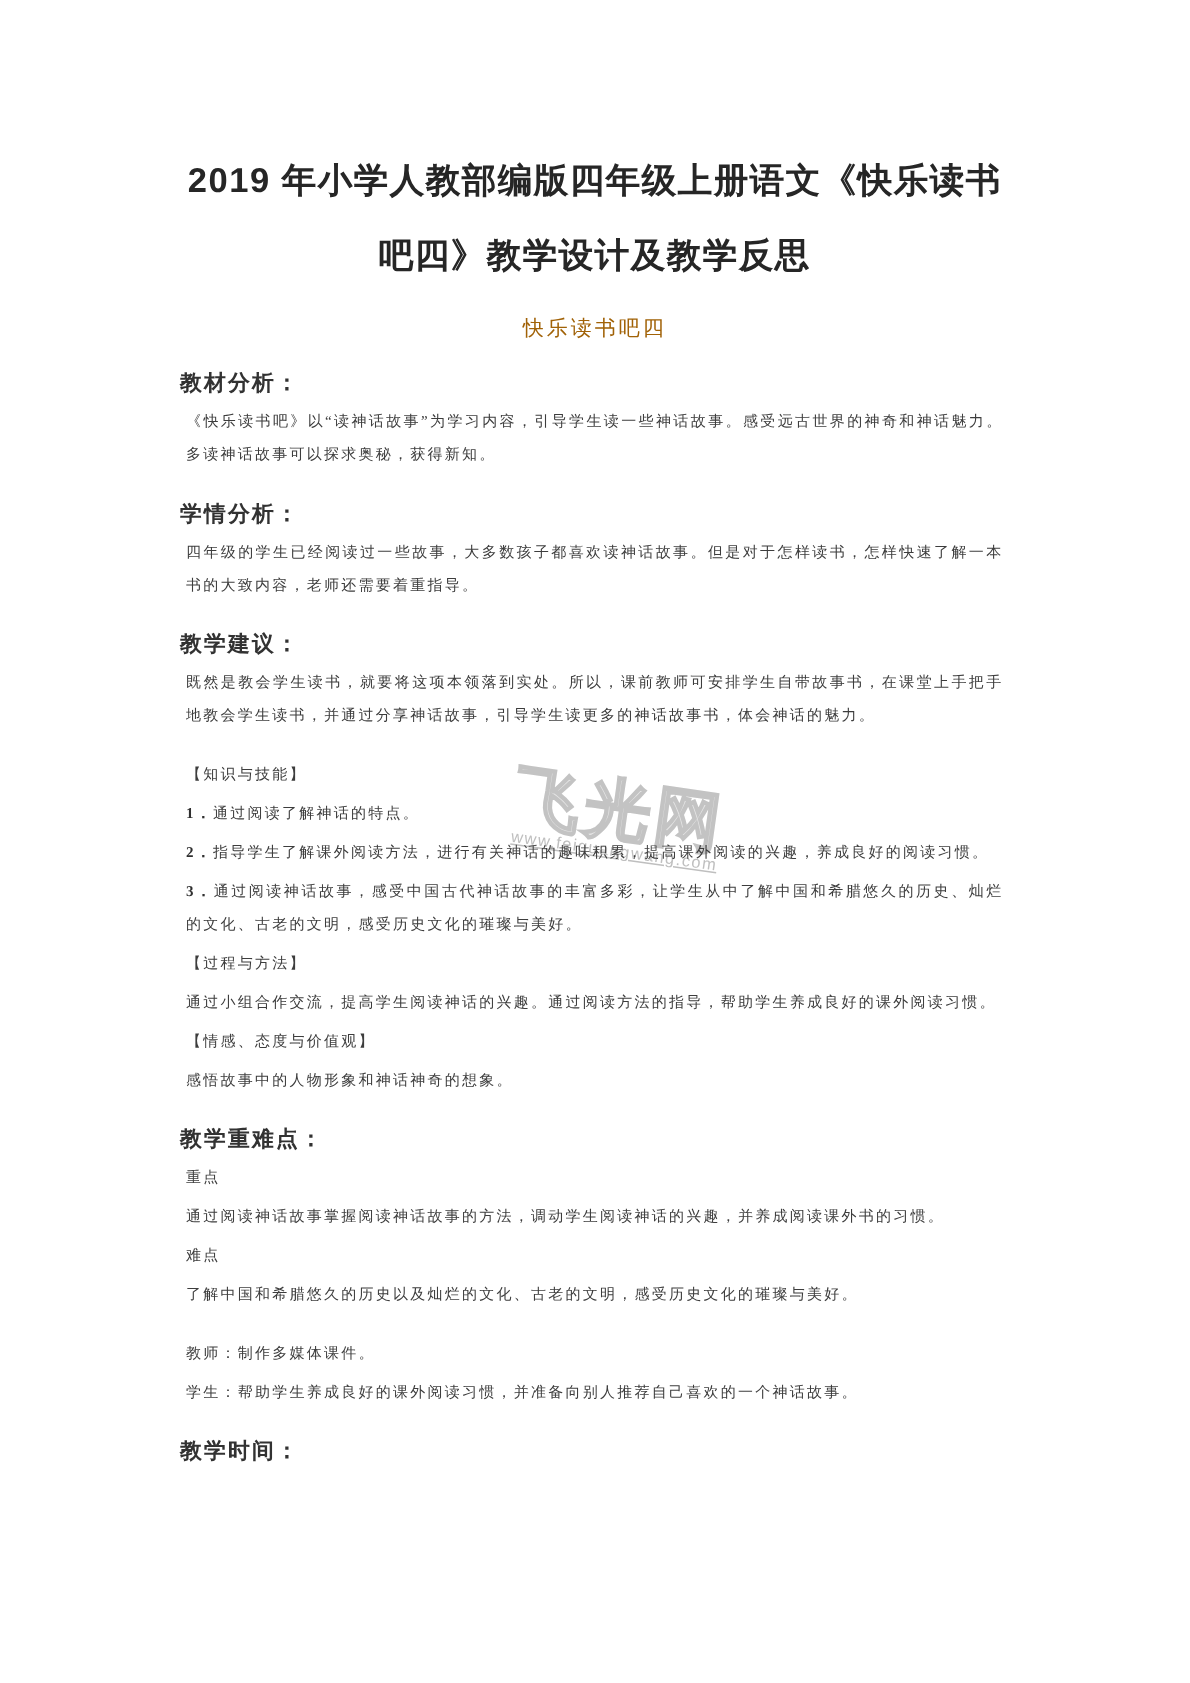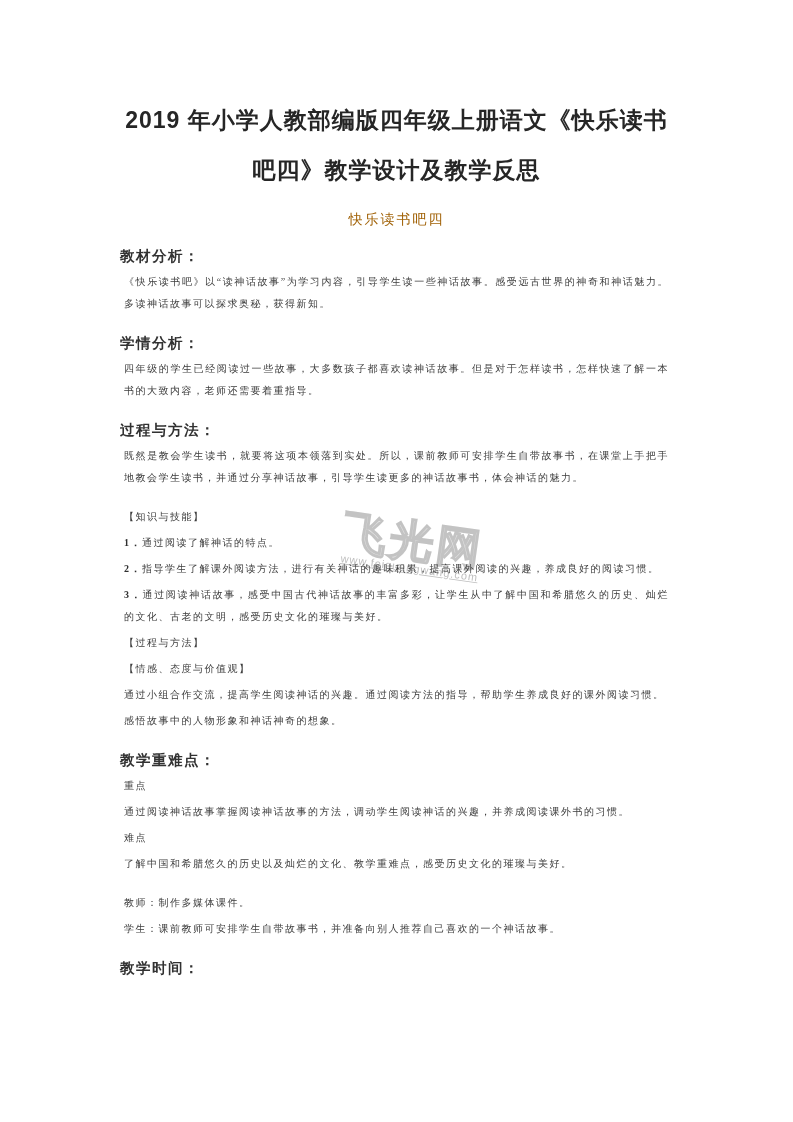--- a/index.html
+++ b/index.html
@@ -105,46 +105,46 @@
       <h2 class="section-heading">教材分析：</h2>
       <p class="body-line">《快乐读书吧》以“读神话故事”为学习内容，引导学生读一些神话故事。感受远古世界的神奇和神话魅力。多读神话故事可以探求奥秘，获得新知。</p>
     </div>
 
     <div class="section">
       <h2 class="section-heading">学情分析：</h2>
       <p class="body-line">四年级的学生已经阅读过一些故事，大多数孩子都喜欢读神话故事。但是对于怎样读书，怎样快速了解一本书的大致内容，老师还需要着重指导。</p>
     </div>
 
     <div class="section">
-      <h2 class="section-heading">过程与方法：</h2>
+      <h2 class="section-heading">教学建议：</h2>
       <p class="body-line">既然是教会学生读书，就要将这项本领落到实处。所以，课前教师可安排学生自带故事书，在课堂上手把手地教会学生读书，并通过分享神话故事，引导学生读更多的神话故事书，体会神话的魅力。</p>
     </div>
 
     <div class="section">
       <p class="body-line">【知识与技能】</p>
       <p class="body-line"><b class="num">1．</b><span>通过阅读了解神话的特点。</span></p>
       <p class="body-line"><b class="num">2．</b><span>指导学生了解课外阅读方法，进行有关神话的趣味积累，提高课外阅读的兴趣，养成良好的阅读习惯。</span></p>
       <p class="body-line"><b class="num">3．</b><span>通过阅读神话故事，感受中国古代神话故事的丰富多彩，让学生从中了解中国和希腊悠久的历史、灿烂的文化、古老的文明，感受历史文化的璀璨与美好。</span></p>
       <p class="body-line">【过程与方法】</p>
+      <p class="body-line">通过小组合作交流，提高学生阅读神话的兴趣。通过阅读方法的指导，帮助学生养成良好的课外阅读习惯。</p>
       <p class="body-line">【情感、态度与价值观】</p>
-      <p class="body-line">通过小组合作交流，提高学生阅读神话的兴趣。通过阅读方法的指导，帮助学生养成良好的课外阅读习惯。</p>
       <p class="body-line">感悟故事中的人物形象和神话神奇的想象。</p>
     </div>
 
     <div class="section">
       <h2 class="section-heading">教学重难点：</h2>
       <p class="body-line">重点</p>
       <p class="body-line">通过阅读神话故事掌握阅读神话故事的方法，调动学生阅读神话的兴趣，并养成阅读课外书的习惯。</p>
       <p class="body-line">难点</p>
-      <p class="body-line">了解中国和希腊悠久的历史以及灿烂的文化、教学重难点，感受历史文化的璀璨与美好。</p>
+      <p class="body-line">了解中国和希腊悠久的历史以及灿烂的文化、古老的文明，感受历史文化的璀璨与美好。</p>
     </div>
 
     <div class="section">
       <p class="body-line">教师：制作多媒体课件。</p>
-      <p class="body-line">学生：课前教师可安排学生自带故事书，并准备向别人推荐自己喜欢的一个神话故事。</p>
+      <p class="body-line">学生：帮助学生养成良好的课外阅读习惯，并准备向别人推荐自己喜欢的一个神话故事。</p>
     </div>
 
     <div class="section">
       <h2 class="section-heading">教学时间：</h2>
     </div>
 
   </div>
 </div>
 
 </body></html>

